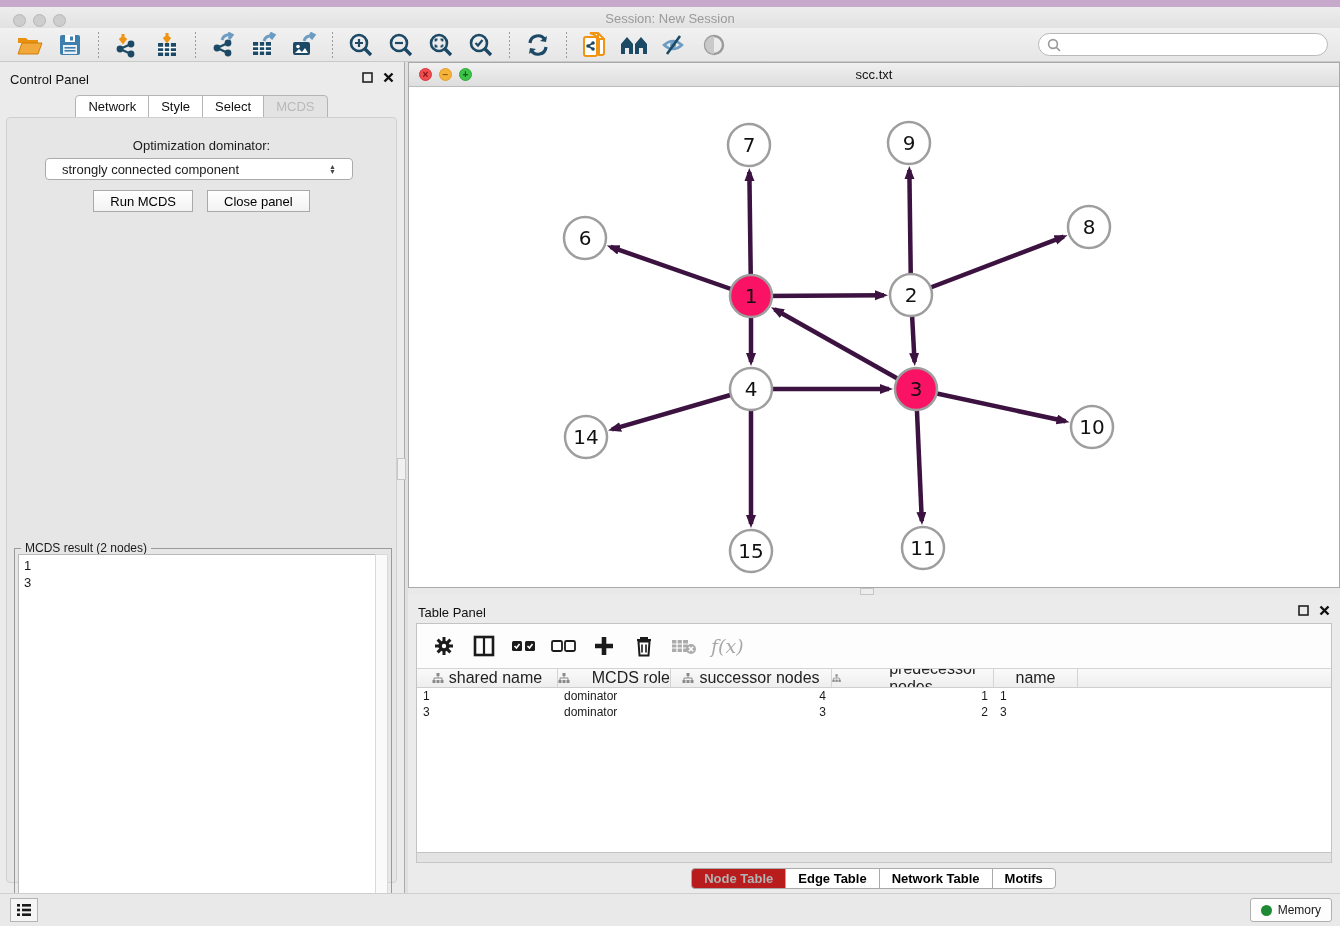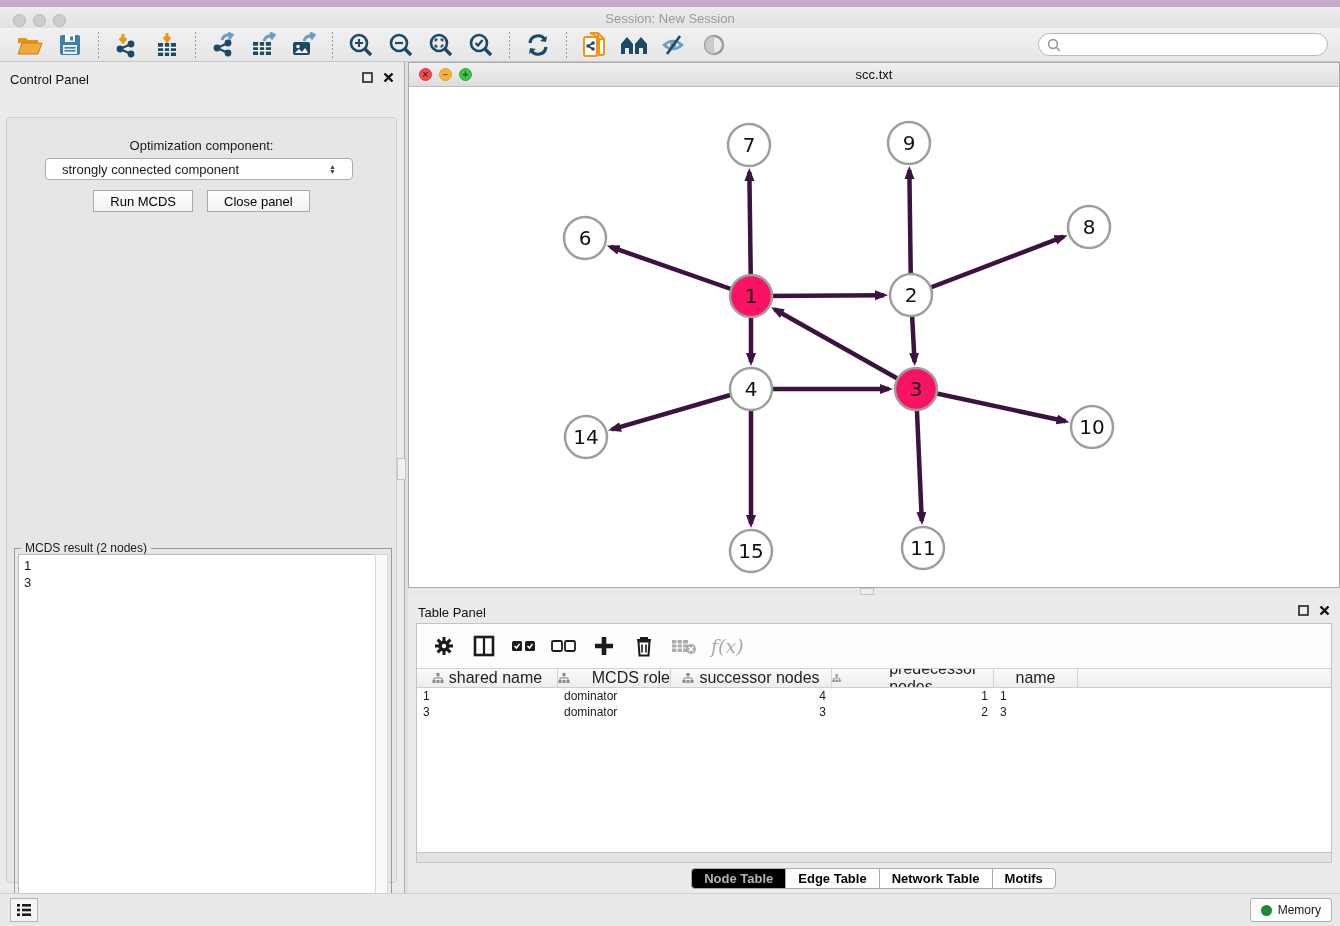--- a/index.html
+++ b/index.html
@@ -63,21 +63,21 @@
   .fx { font-family:"DejaVu Serif", serif; font-style:italic; font-size:19px; color:#a9a9a9; }
   .grid-head { display:flex; border-top:1px solid #d4d4d4; border-bottom:1px solid #cfcfcf; background:linear-gradient(#fafafa,#eeeeee); height:20px; }
   .gh-cell { display:flex; align-items:center; justify-content:center; gap:5px; font-size:16px; color:#222; border-right:1px solid #d4d4d4; overflow:hidden; }
   .grid-row { display:flex; height:16px; font-size:12px; }
   .gr-cell { padding:0 6px; line-height:16px; overflow:hidden; white-space:nowrap; }
   .tp-scroll { position:absolute; left:8px; top:258px; width:916px; height:10px; background:#e3e3e3; border:1px solid #c6c6c6; border-top:none; }
   .tp-tabs { position:absolute; left:0; right:0; top:273px; display:flex; justify-content:center; }
   .tp-tab { border:1px solid #aaaaaa; background:#fff; padding:2px 12px; font-size:13px; font-weight:bold; margin-left:-1px; color:#000000; }
   .tp-tab:first-child { border-radius:4px 0 0 4px; }
   .tp-tab:last-child { border-radius:0 4px 4px 0; }
-  .tp-tab.active { background:#000000; color:#b2b2b2; }
+  .tp-tab.active { background:#b91c1c; color:#b2b2b2; }
 
   
   .statusbar { position:absolute; left:0; top:893px; width:1340px; height:33px; background:#e9e9e9; border-top:1px solid #cfcfcf; }
   .sb-left { position:absolute; left:10px; top:4px; width:28px; height:24px; background:#f5f5f5; border:1px solid #b5b5b5; display:flex; align-items:center; justify-content:center; }
   .mem-btn { position:absolute; right:8px; top:4px; height:24px; background:#fdfdfd; border:1px solid #b0b0b0; border-radius:3px; display:flex; align-items:center; gap:6px; padding:0 10px; font-size:12px; }
   .mem-dot { width:11px; height:11px; border-radius:50%; background:#1f8a34; }
 </style>
 </head>
 <body>
 
@@ -236,22 +236,28 @@
 <div class="control-panel">
   <div class="panel-head">Control Panel</div>
   <div class="panel-btns">
     <svg width="11" height="11" viewBox="0 0 11 11">
         <rect x="1" y="1" width="9" height="9" fill="none" stroke="#222" stroke-width="1.6"></rect>
       </svg>
     <svg width="11" height="11" viewBox="0 0 11 11">
         <path d="M1.5 1.5 L9.5 9.5 M9.5 1.5 L1.5 9.5" stroke="#111" stroke-width="2.4"></path>
       </svg>
   </div>
+  <div class="ctl-tabs">
+      <div class="tab">Network</div>
+      <div class="tab">Style</div>
+      <div class="tab">Select</div>
+      <div class="tab active">MCDS</div>
+    </div>
   <div class="ctl-body">
-    <div class="opt-label">Optimization component:</div>
+    <div class="opt-label">Optimization dominator:</div>
     <div class="combo">
       <span>strongly connected component</span>
       <span class="arrows">
           <span>▲</span>
           <span>▼</span>
         </span>
     </div>
     <div class="btnrow">
       <button class="pbtn">Run MCDS</button>
       <button class="pbtn">Close panel</button>

